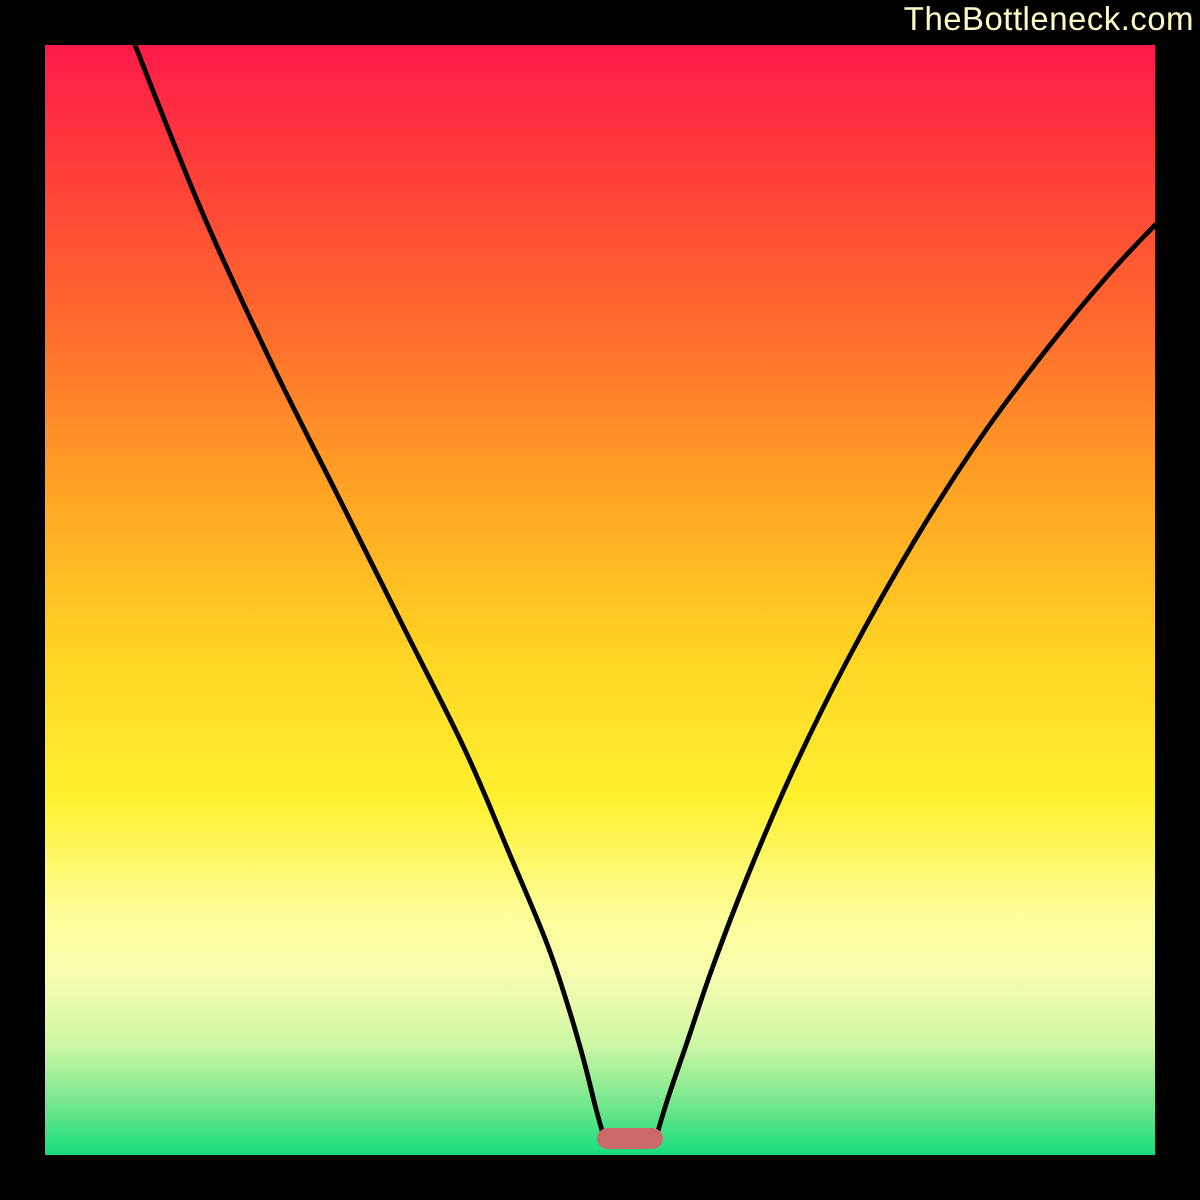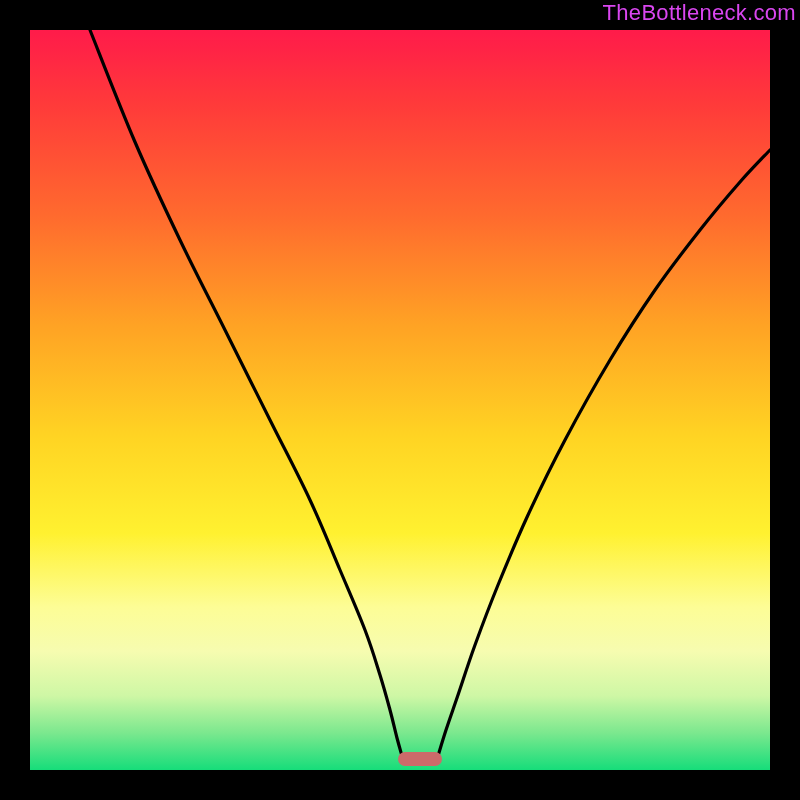--- a/index.html
+++ b/index.html
@@ -35,21 +35,21 @@
       #cef7a5 90%,
       #7be88e 95%,
       #16dd7a 100%
     );
   }
   .watermark {
     position: absolute;
     top: 0px;
     right: 4px;
     font: 22px Arial, Helvetica, sans-serif;
-    color: #d946ef;
+    color: #fef9c3;
     letter-spacing: 0.3px;
   }
   svg.curves {
     position: absolute;
     left: 0;
     top: 0;
     width: 740px;
     height: 740px;
     overflow: visible;
   }

